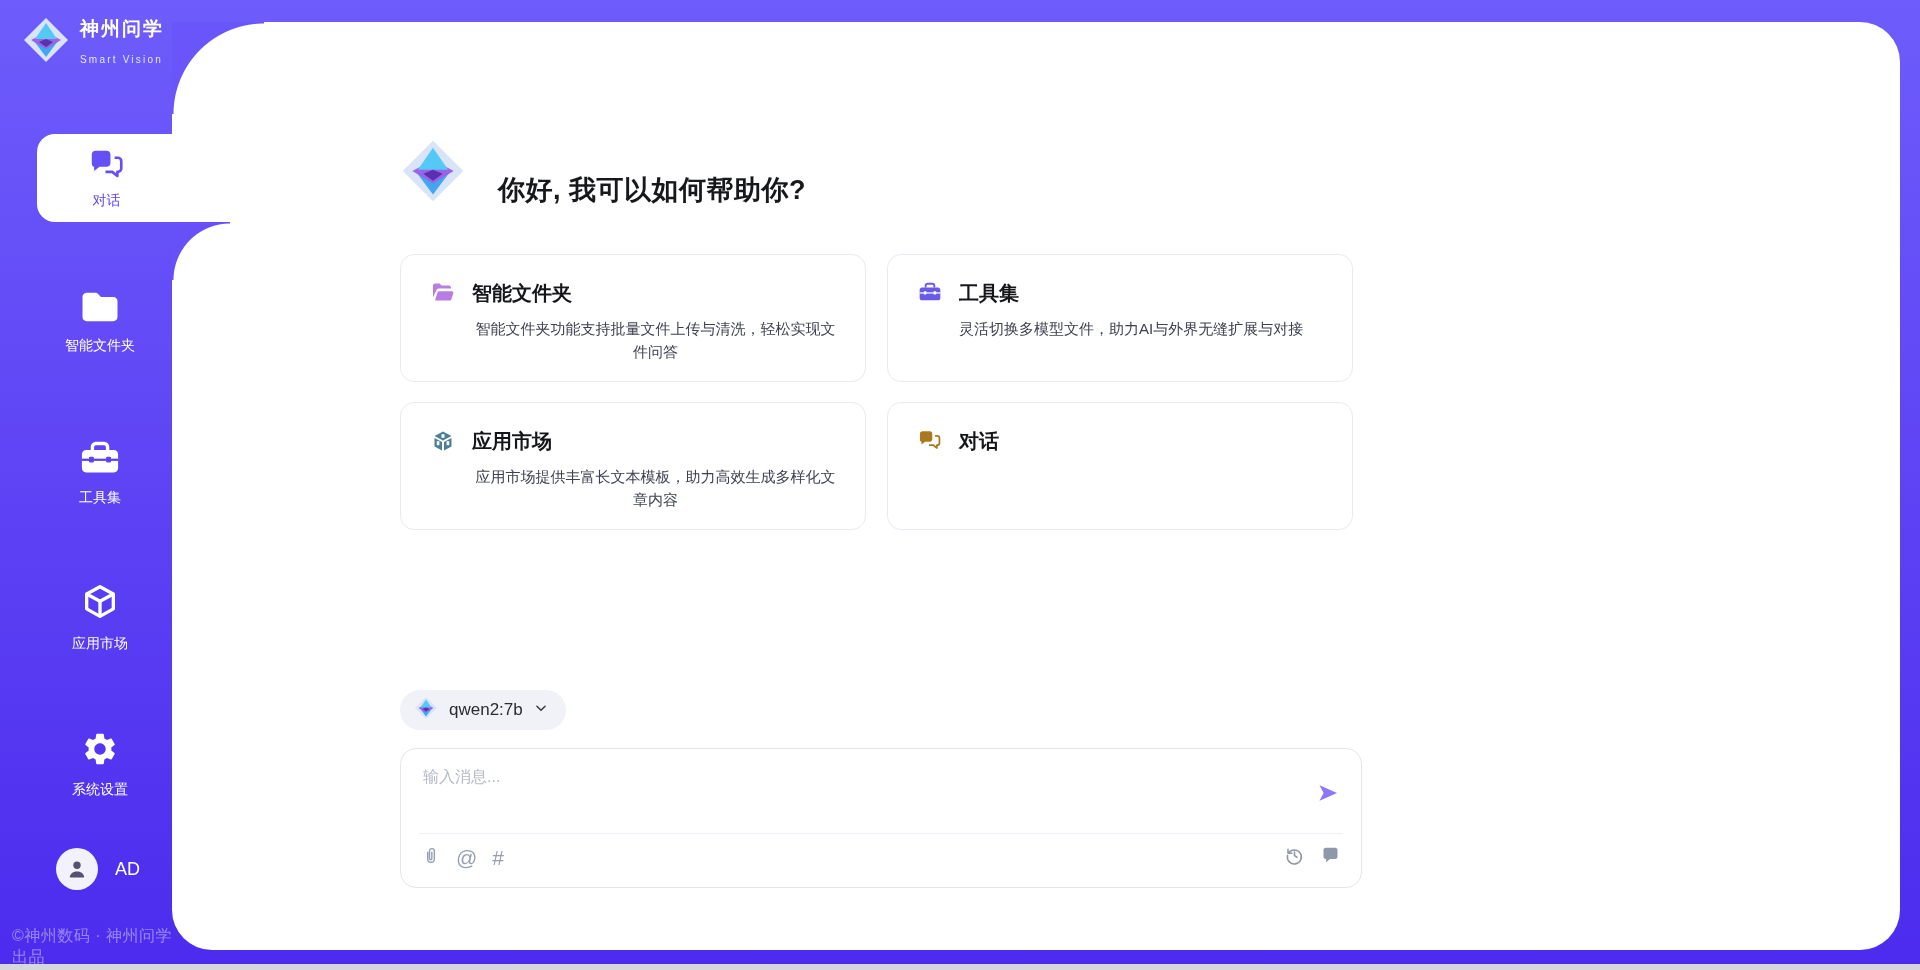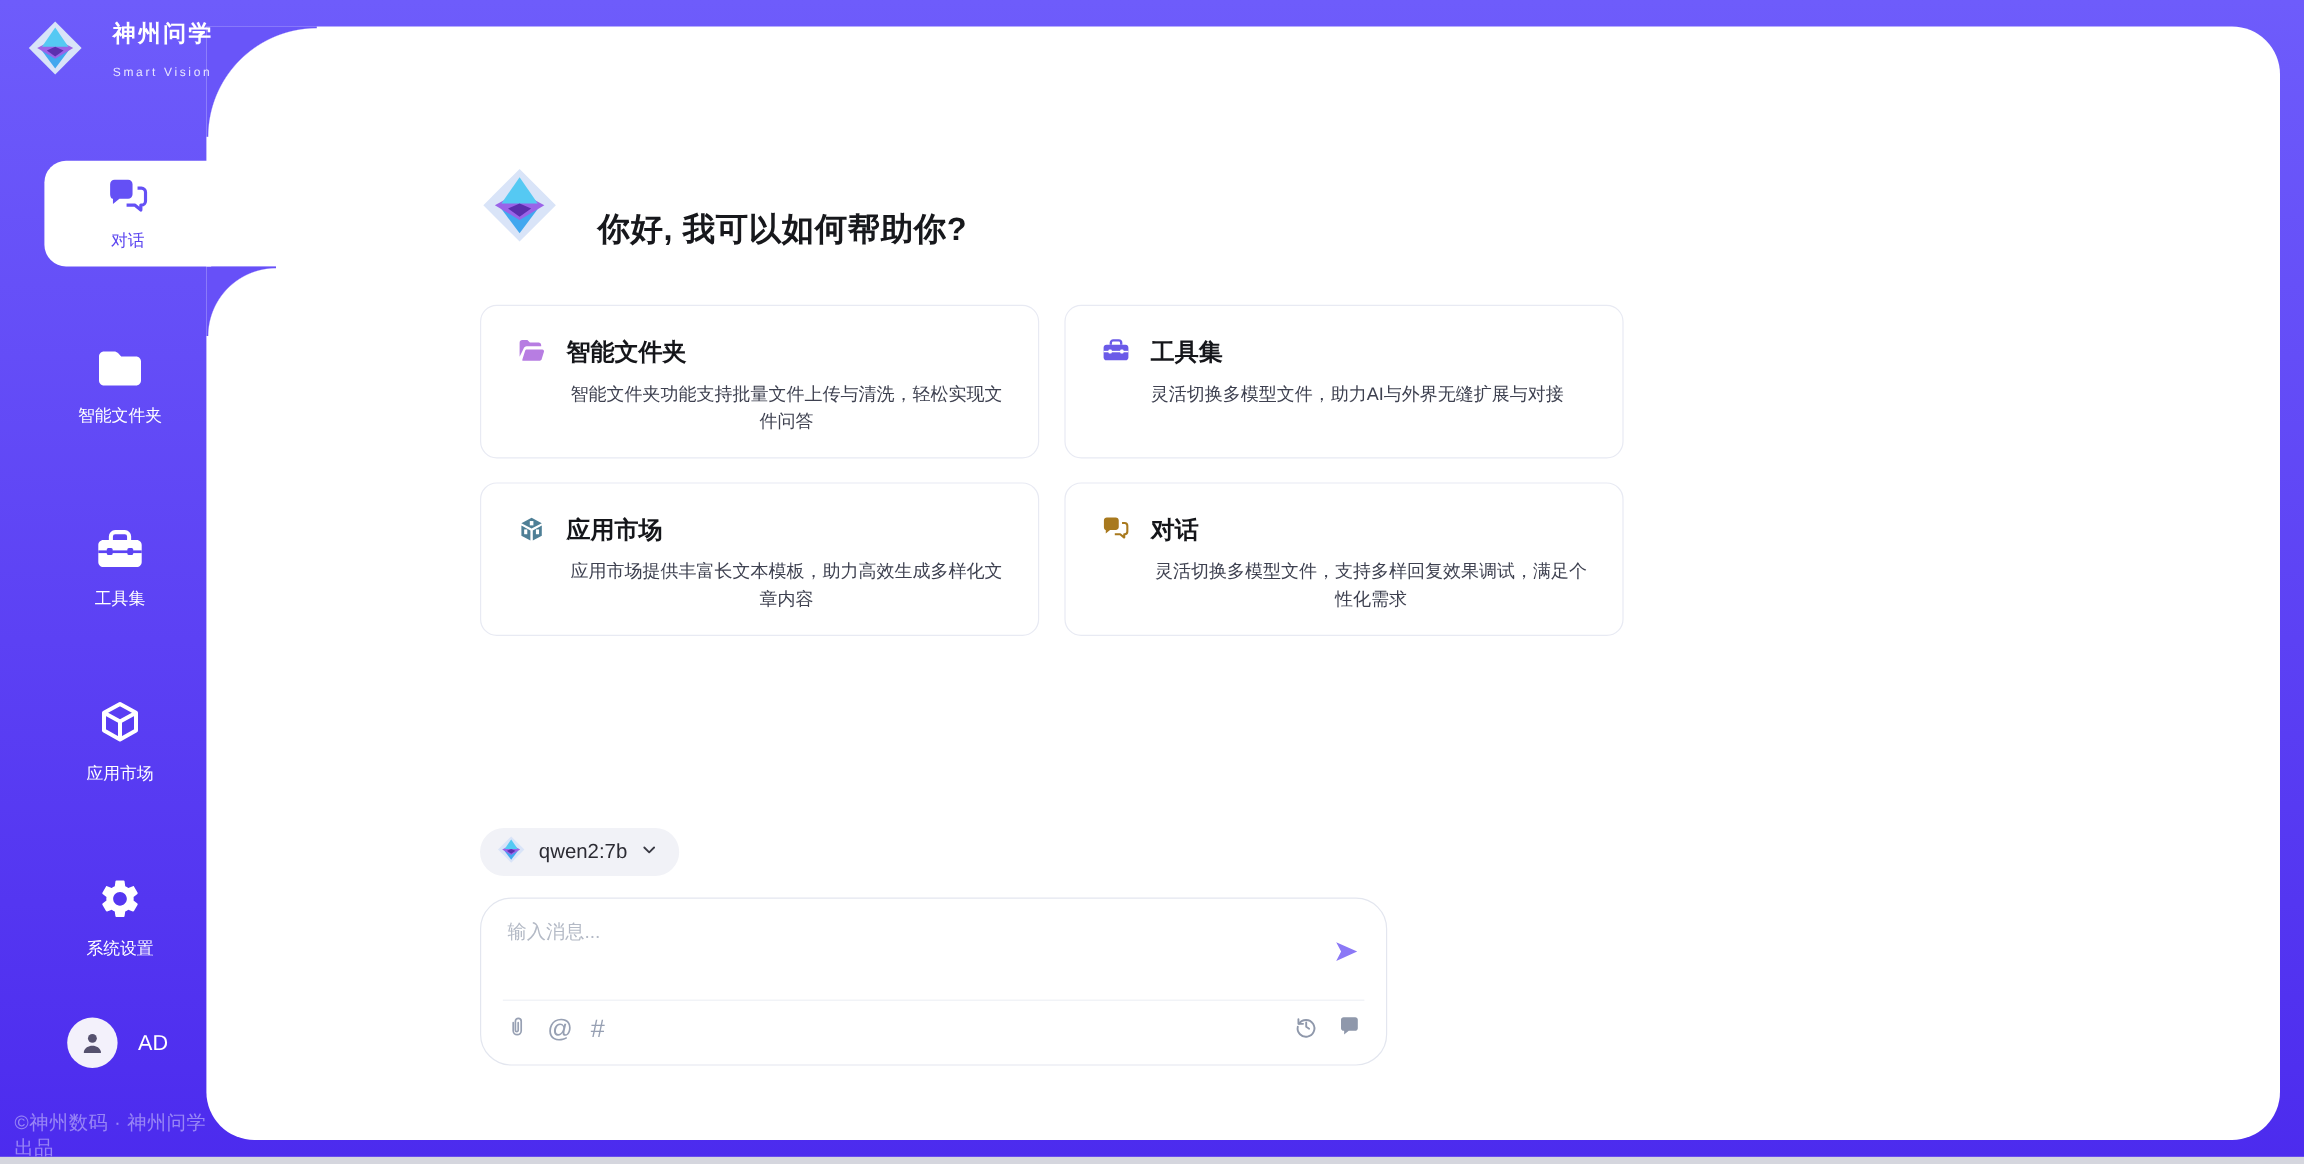--- a/index.html
+++ b/index.html
@@ -19,21 +19,21 @@
     position:absolute;left:172px;top:22px;width:92px;height:92px;z-index:3;
     background:radial-gradient(circle 92px at 100% 100%,rgba(0,0,0,0) 90px,#6955f9 91px);
   }
   .bulge-bottom{
     position:absolute;left:172px;top:222px;width:58px;height:58px;z-index:3;
     background:radial-gradient(circle 58px at 100% 100%,rgba(0,0,0,0) 56px,#6750f8 57px);
   }
   .bottom-edge{position:absolute;left:0;right:0;bottom:0;height:6px;background:#d5d6de;z-index:9;}
 
   
-  .logo-block{position:absolute;left:22px;top:16px;display:flex;align-items:center;gap:24px;z-index:4;}
+  .logo-block{position:absolute;left:22px;top:16px;display:flex;align-items:center;gap:10px;z-index:4;}
   .logo-text{display:flex;flex-direction:column;line-height:1.1;}
   .logo-title{color:#fff;font-size:19px;font-weight:700;letter-spacing:2px;}
   .logo-sub{color:#e8e6ff;font-size:10px;letter-spacing:2.2px;margin-top:15px;}
 
   .tab-active{
     position:absolute;left:37px;top:134px;width:139px;height:88px;z-index:4;
     background:#fff;border-radius:18px 0 0 18px;
     display:flex;flex-direction:column;align-items:center;justify-content:center;gap:7px;
     cursor:pointer;
   }
@@ -66,22 +66,22 @@
   .card-desc{font-size:15px;color:#3e4150;line-height:1.55;max-width:382px;text-align:center;}
   .card-ico{flex:0 0 auto;margin-top:1px;}
 
   .pill{
     position:absolute;top:690px;left:0;height:40px;border-radius:23px;background:#f1f2f7;
     display:inline-flex;align-items:center;gap:11px;padding:0 18px 0 14px;cursor:pointer;
   }
   .pill-label{font-size:17px;color:#2b2b33;}
 
   .composer{
-    position:absolute;top:748px;left:0;width:756px;height:140px;box-sizing:border-box;
-    background:#fff;border:1px solid #e3e6ef;border-radius:26px;
+    position:absolute;top:748px;left:0;width:962px;height:140px;box-sizing:border-box;
+    background:#fff;border:1px solid #e3e6ef;border-radius:16px;
   }
   .composer textarea{
     position:absolute;left:20px;top:16px;width:860px;height:54px;border:0;outline:none;resize:none;
     font-family:"Liberation Sans","DejaVu Sans",sans-serif;font-size:16px;color:#333;background:transparent;
   }
   .composer textarea::placeholder{color:#b4bac6;}
   .send-btn{position:absolute;right:20px;top:32px;width:26px;height:26px;border:0;background:transparent;padding:0;cursor:pointer;}
   .composer-divider{position:absolute;left:18px;right:18px;top:84px;height:1px;background:#eef0f5;}
   .tool-row{position:absolute;left:20px;top:96px;display:flex;align-items:center;gap:15px;}
   .tool-row-right{position:absolute;right:20px;top:96px;display:flex;align-items:center;gap:15px;}
@@ -242,21 +242,20 @@
 
       <div class="card">
         <span class="card-ico">
           <svg width="24" height="22" viewBox="0 0 26 24" fill="none">
             <path d="M2 5.2C2 3.7 3.2 2.5 4.7 2.5h8.1c1.5 0 2.7 1.2 2.7 2.7v6c0 1.5-1.2 2.7-2.7 2.7H7.6l-3.9 3.1v-3.1h-.1C2.7 13.9 2 12.7 2 11.2z" fill="#a8791e"></path>
             <path d="M18.5 7.5h2.3c1.4 0 2.5 1.1 2.5 2.5v5.2c0 1.4-1.1 2.5-2.5 2.5h-.3v3l-3.7-3h-4.9" stroke="#a8791e" stroke-width="1.9" fill="none" stroke-linejoin="round"></path>
           </svg>
         </span>
         <span class="card-body">
           <span class="card-title">对话</span>
-          <span class="card-desc">灵活切换多模型文件，支持多样回复效果调试，满足个性化需求</span>
         </span>
       </div>
 
     </div>
 
     <div class="pill">
       <span>
         <svg width="24" height="24" viewBox="0 0 48 48">
           <polygon points="24,2 46,24 24,46 2,24" fill="#d9e4f8"></polygon>
           <polygon points="12,25 36,25 24,41" fill="#41a7ef"></polygon>

